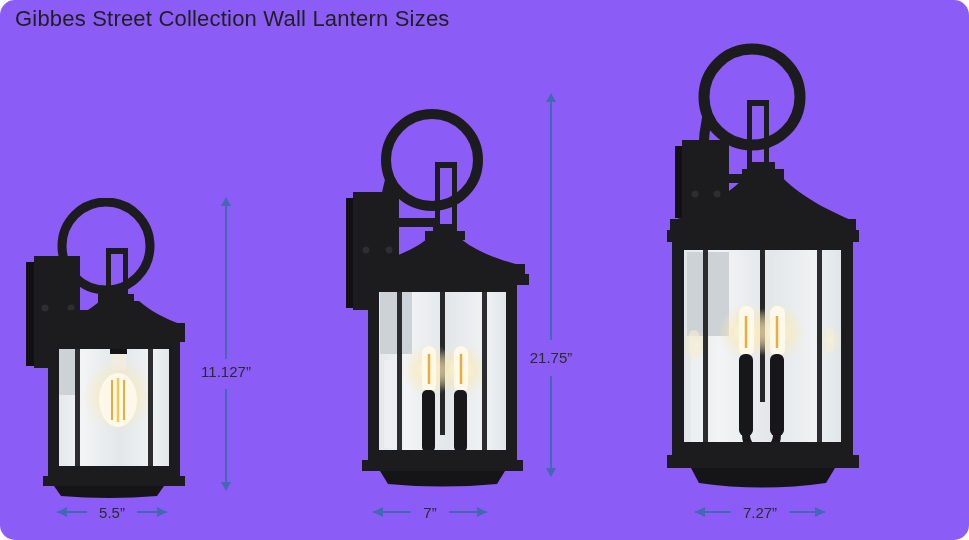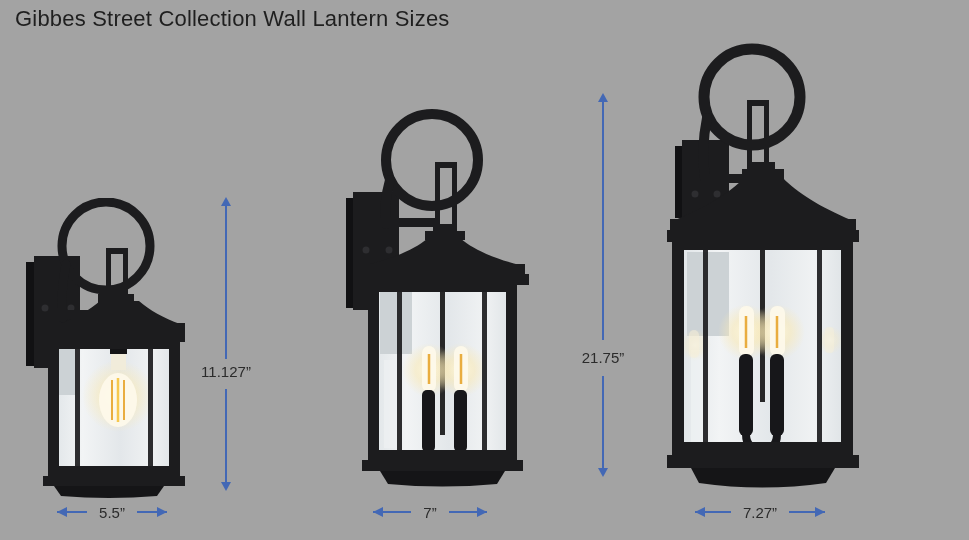--- a/index.html
+++ b/index.html
@@ -1,18 +1,18 @@
 <!DOCTYPE html>
 <html><head>
 <meta charset="utf-8">
 <style>
   html,body{margin:0;padding:0;}
   body{background:#ffffff;font-family:"Liberation Sans", sans-serif;}
   .canvas{
-    position:relative;width:969px;height:540px;background:#a3a3a3;overflow:hidden;
+    position:relative;width:969px;height:540px;background:#8b5cf6;overflow:hidden;border-radius:15px;
     --arrow:#4368b5;--ink:#2b2b2b;
   }
   .title{
     position:absolute;left:15px;top:6px;margin:0;
     font-size:22px;font-weight:400;color:#1f1f1f;letter-spacing:0.2px;
   }
   .lantern{position:absolute;margin:0;padding:0;}
   .lantern svg{display:block;width:100%;height:100%;}
 
   
@@ -219,21 +219,21 @@
   </figure>
 
   <div class="vdim" style="left:186px;top:197px;height:294px">
     <span class="head up"></span>
     <span class="seg" style="top:7px;height:155px"></span>
     <span class="vlabel" style="top:162px">11.127”</span>
     <span class="seg" style="top:192px;height:94px"></span>
     <span class="head down"></span>
   </div>
 
-  <div class="vdim" style="left:563px;top:93px;height:384px">
+  <div class="vdim" style="left:511px;top:93px;height:384px">
     <span class="head up"></span>
     <span class="seg" style="top:7px;height:240px"></span>
     <span class="vlabel" style="top:252px">21.75”</span>
     <span class="seg" style="top:283px;height:93px"></span>
     <span class="head down"></span>
   </div>
 
 
   <div class="hdim" style="left:57px;top:500px;width:110px">
     <span class="hseg l"></span>

